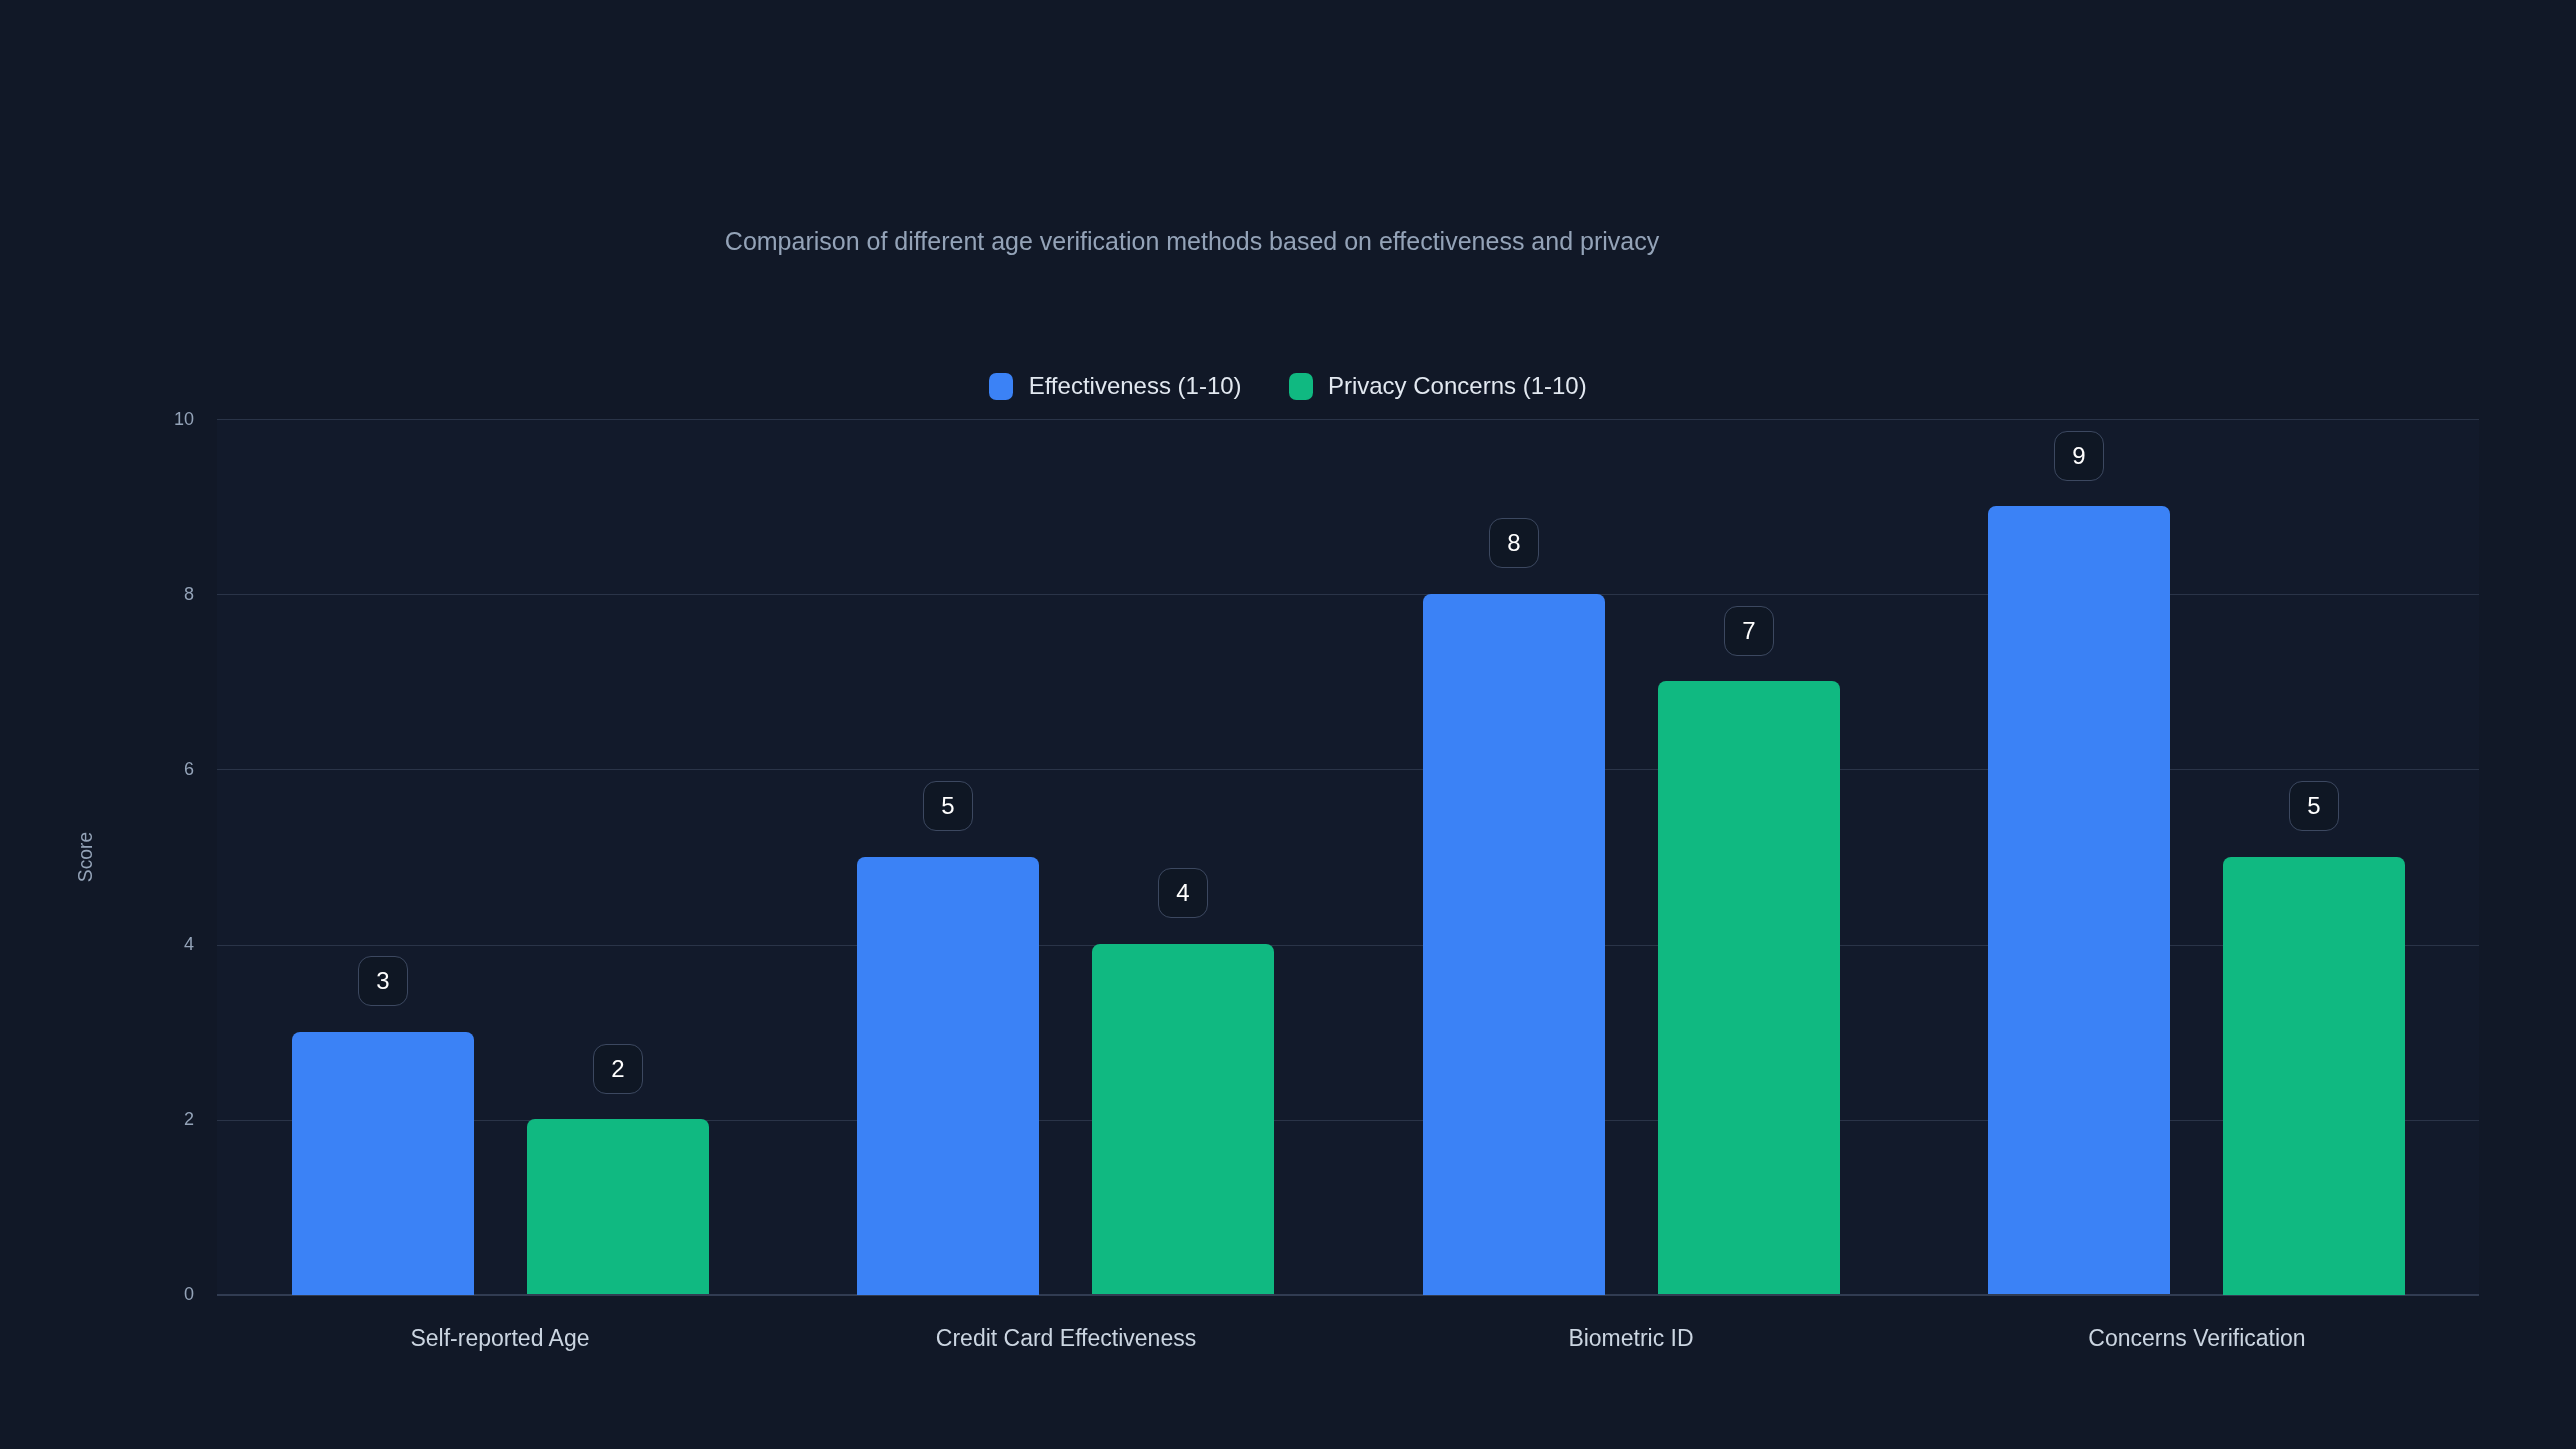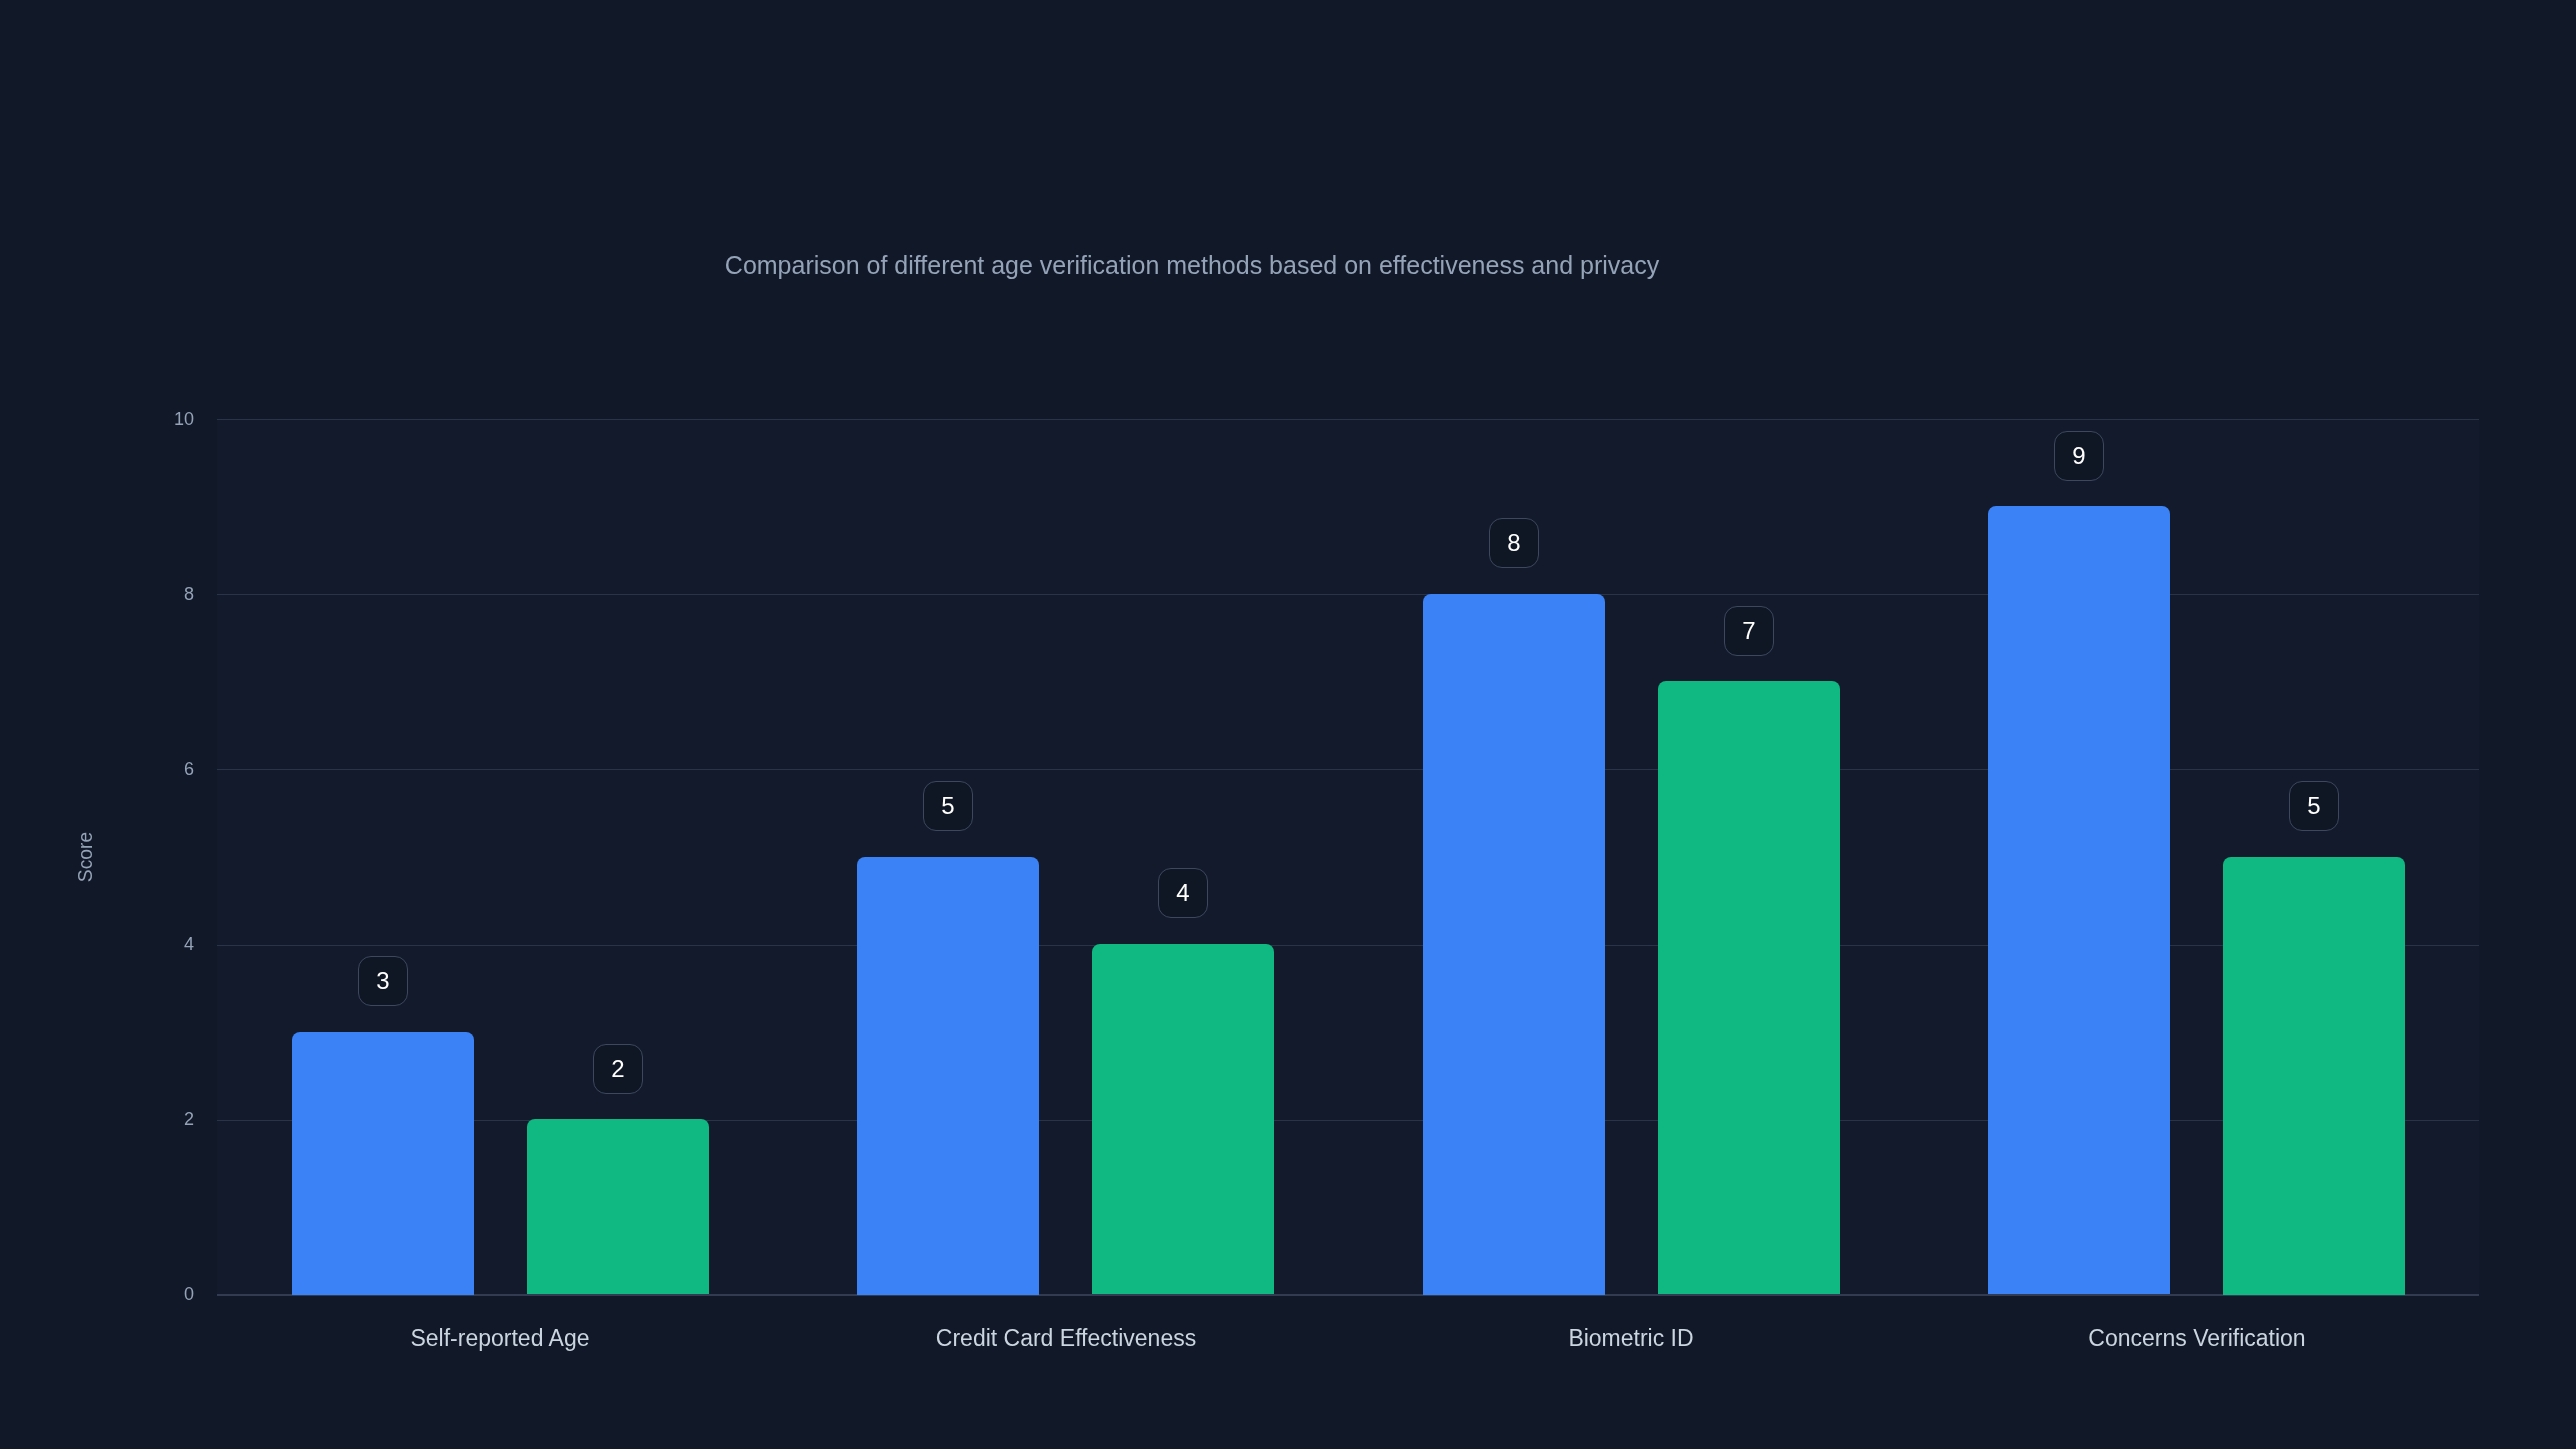--- a/index.html
+++ b/index.html
@@ -28,21 +28,21 @@
     text-align: center;
     font-size: 50px;
     font-weight: 400;
     color: #f8fafc;
     letter-spacing: 0.2px;
     white-space: nowrap;
   }
 
   .chart-subtitle {
     position: absolute;
-    top: 251px;
+    top: 227px;
     left: 0;
     width: 2384px;
     text-align: center;
     font-size: 25px;
     font-weight: 400;
     color: #94a3b8;
     white-space: nowrap;
   }
 
   
@@ -156,20 +156,30 @@
   }
 </style>
 </head>
 <body>
 
 <div id="chart-root">
 
 
   <div class="chart-subtitle">Comparison of different age verification methods based on effectiveness and privacy</div>
 
+  <div class="legend" id="legend">
+      <div class="legend-item">
+        <span class="legend-swatch" style="background: rgb(59, 130, 246);"></span>
+        <span class="legend-label">Effectiveness (1-10)</span>
+      </div>
+      <div class="legend-item">
+        <span class="legend-swatch" style="background: rgb(16, 185, 129);"></span>
+        <span class="legend-label">Privacy Concerns (1-10)</span>
+      </div>
+    </div>
 
   <div class="plot-area" id="plot-area">
     <div class="axis-baseline"></div>
   <div class="gridline" style="top: 701px;"></div>
       <div class="gridline" style="top: 526px;"></div>
       <div class="gridline" style="top: 350px;"></div>
       <div class="gridline" style="top: 175px;"></div>
       <div class="gridline" style="top: 0px;"></div>
     </div>
 

